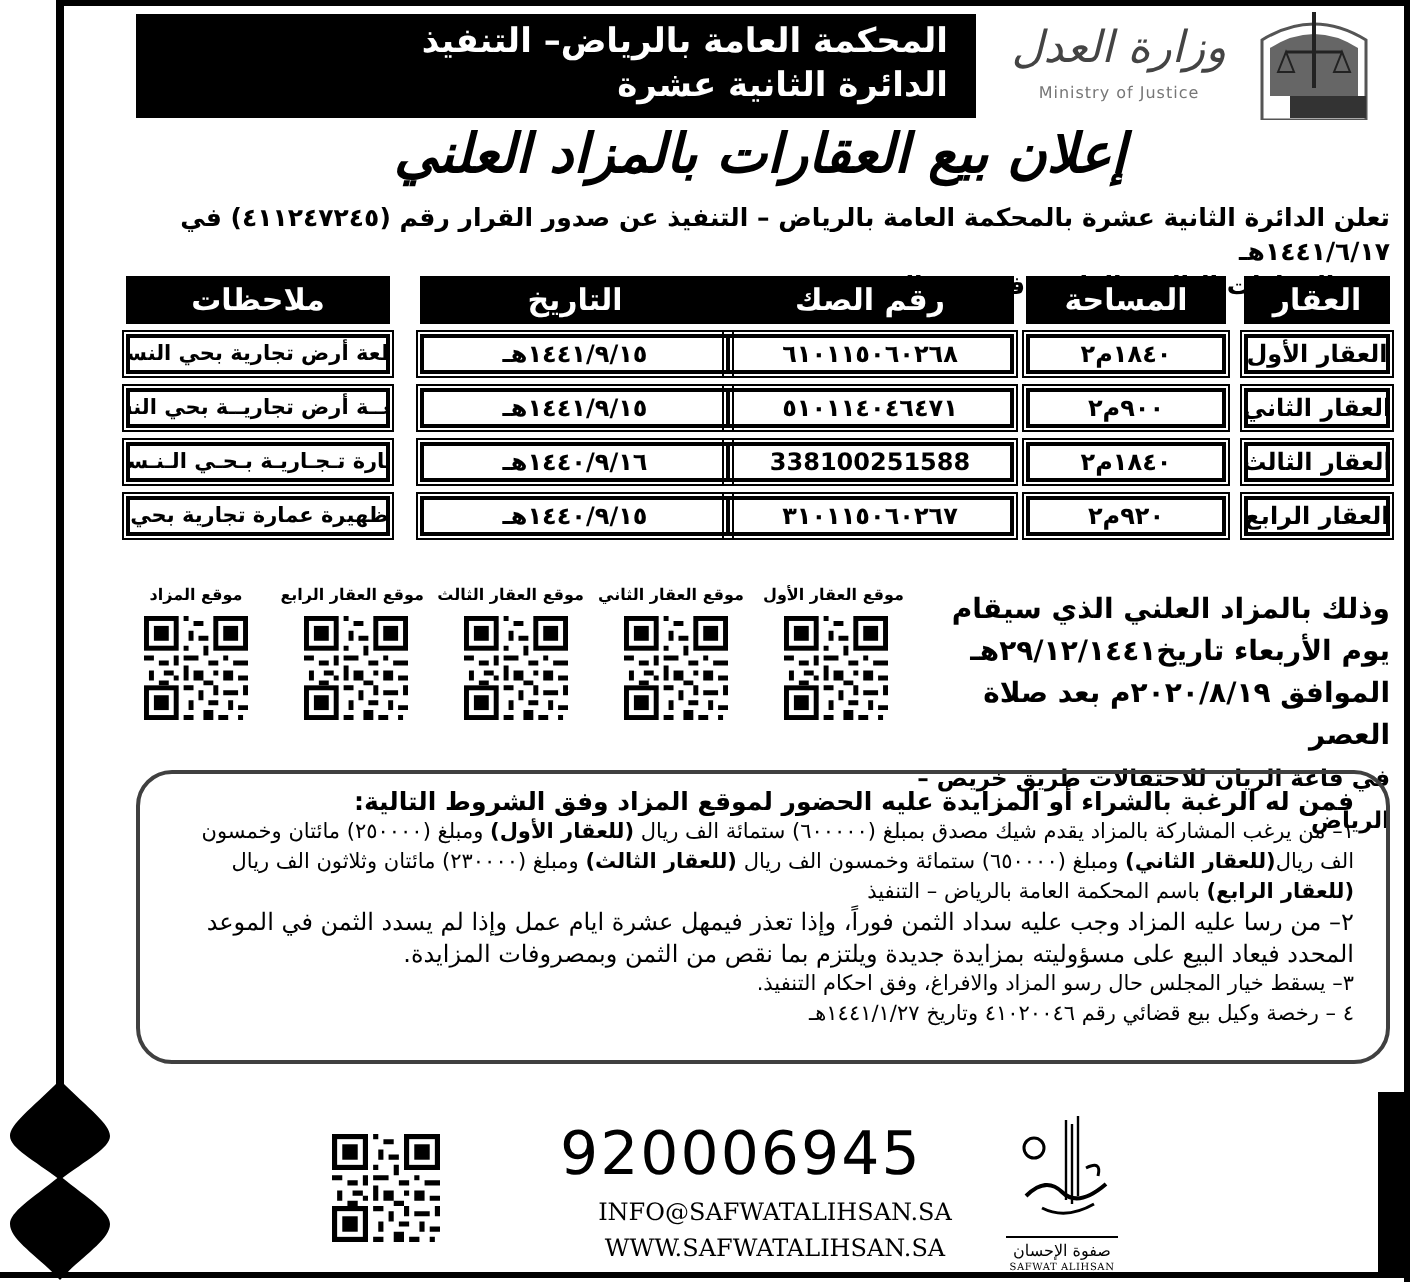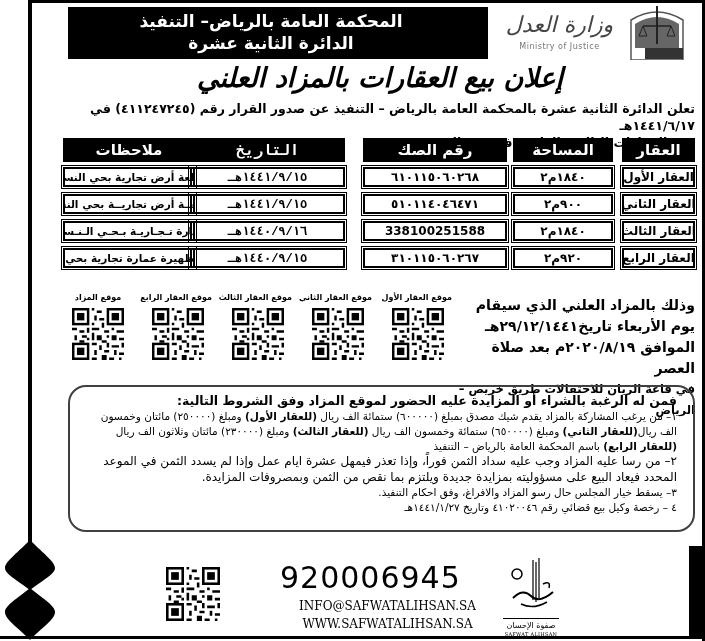--- a/index.html
+++ b/index.html
@@ -8,42 +8,42 @@
 
   
   .frame-top { position: absolute; left: 30px; top: 0; width: 675px; height: 3px; background: #000; }
   .frame-bottom { position: absolute; left: 0; top: 636px; width: 705px; height: 3px; background: #000; }
   .frame-right { position: absolute; left: 702px; top: 0; width: 3px; height: 641px; background: #000; }
   .left-rule { position: absolute; left: 28px; top: 0; width: 4px; height: 545px; background: #000; }
   .left-ornament { position: absolute; left: 5px; top: 540px; width: 50px; height: 100px; }
   .right-bar { position: absolute; left: 689px; top: 546px; width: 14px; height: 90px; background: #000; }
 
   
-  .hdr-black { position: absolute; left: 68px; top: 7px; width: 420px; height: 52px; background: #000; color: #fff; direction: rtl; text-align: center; padding: 3px 14px 0 0; }
+  .hdr-black { position: absolute; left: 68px; top: 7px; width: 420px; height: 52px; background: #000; color: #fff; direction: rtl; text-align: right; padding: 3px 14px 0 0; }
   .hdr-black .l1, .hdr-black .l2 { font-size: 17px; font-weight: bold; line-height: 22px; }
   .moj { position: absolute; left: 497px; top: 4px; width: 198px; height: 56px; }
   .moj-text { position: absolute; left: 0; top: 4px; width: 125px; text-align: center; }
   .moj-ar { font-family: "DejaVu Serif", serif; font-size: 22px; font-style: italic; color: #444; direction: rtl; line-height: 34px; }
   .moj-en { font-size: 8px; color: #777; letter-spacing: 0.5px; }
   .moj-emblem { position: absolute; left: 130px; top: 0; width: 60px; height: 56px; }
 
   .title { position: absolute; left: 60px; top: 60px; width: 640px; text-align: center; direction: rtl; font-size: 27px; font-weight: bold; line-height: 36px; font-style: italic; }
 
   .intro { position: absolute; left: 62px; top: 100px; width: 633px; direction: rtl; text-align: right; font-size: 12.5px; font-weight: bold; line-height: 17px; }
 
   
   .tbl { position: absolute; left: 63px; top: 138px; width: 632px; direction: rtl; }
   .trow { position: relative; height: 24px; margin-bottom: 3px; }
   .cell { position: absolute; top: 0; height: 22px; display: flex; align-items: center; justify-content: center; font-size: 12px; font-weight: bold; white-space: nowrap; overflow: hidden; }
   .thead .cell { background: #000; color: #fff; font-size: 15px; height: 24px; }
   .tbody .cell { border: 2px solid #000; outline: 1px solid #000; outline-offset: 1px; height: 20px; top: 2px; }
   .c-prop { right: 0; width: 73px; }
   .c-area { right: 82px; width: 100px; }
   .c-deed { right: 188px; width: 144px; }
-  .c-date { right: 350px; width: 155px; font-family: Liberation Mono, monospace; }
+  .c-date { right: 330px; width: 155px; }
   .c-note { right: 500px; width: 132px; font-size: 10.5px !important; }
   .thead .c-note { font-size: 15px !important; }
 
   
   .auction { position: absolute; left: 455px; top: 295px; width: 240px; direction: rtl; text-align: right; font-weight: bold; }
   .auction .a1, .auction .a2, .auction .a3 { font-size: 14px; line-height: 21px; }
   .auction .a4 { font-size: 11.5px; line-height: 21px; }
 
   .qr-row { position: absolute; left: 64px; top: 292px; width: 390px; height: 80px; }
   .qr-item { position: absolute; top: 0; width: 68px; text-align: center; }

